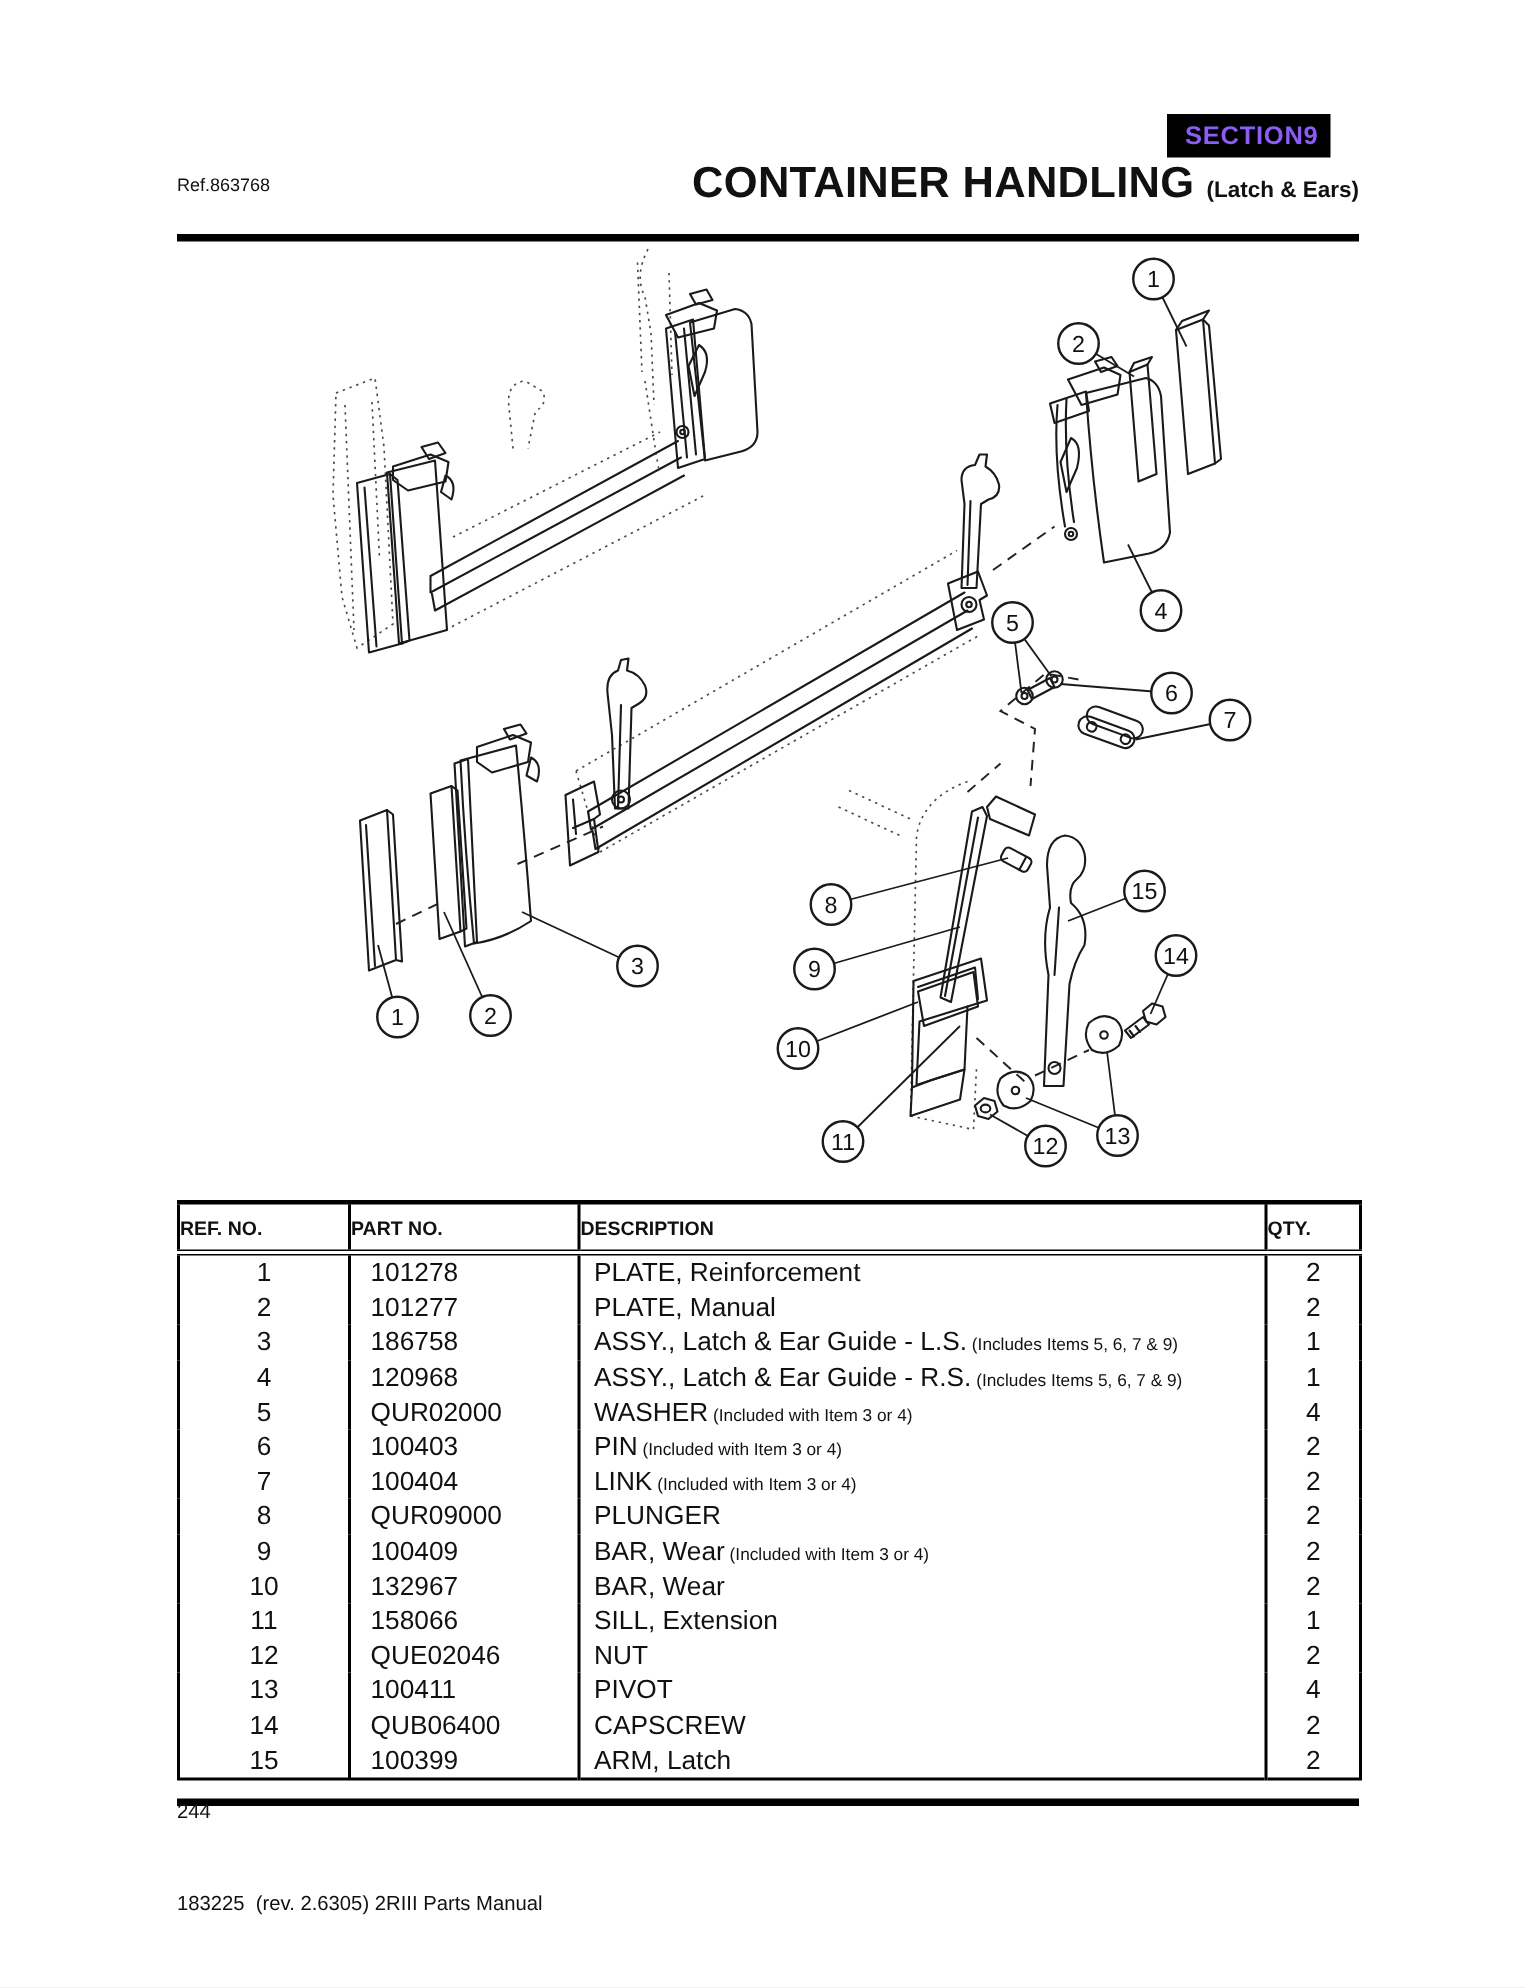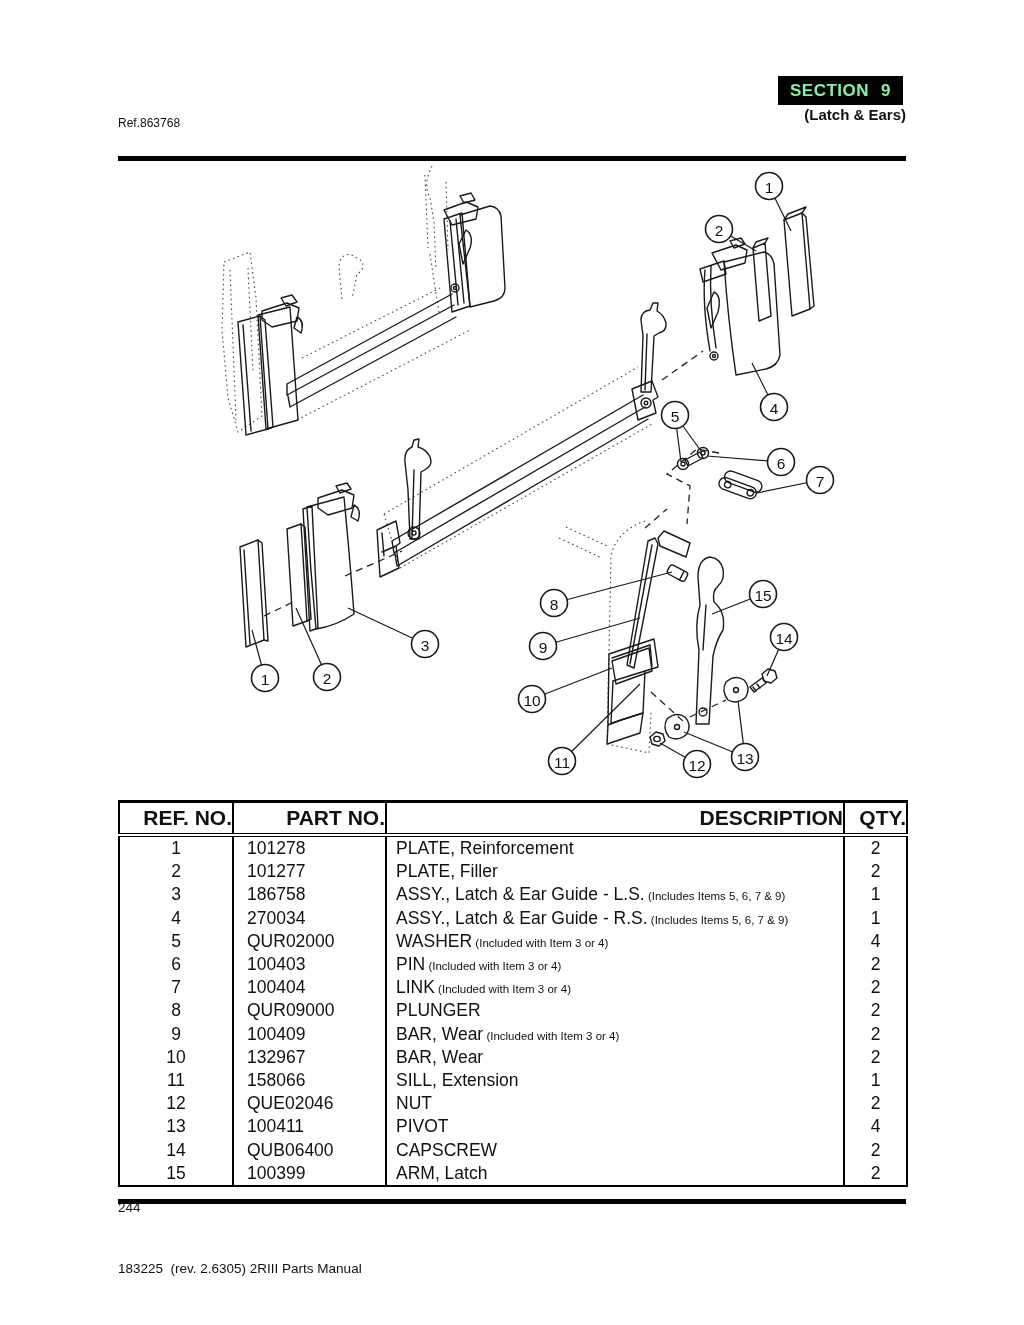--- a/index.html
+++ b/index.html
@@ -1,21 +1,21 @@
 <!DOCTYPE html>
 <html><head>
 <meta charset="utf-8">
 <style>
   html,body{margin:0;padding:0;background:#e8e8e8;}
   #page{position:relative;width:1024px;height:1325px;background:#ffffff;margin:0 auto;
         font-family:"Liberation Sans",sans-serif;color:#111;overflow:hidden;}
 
   
   #ref-label{position:absolute;left:118px;top:116px;font-size:12px;}
-  #section-box{position:absolute;left:778px;top:76px;width:125px;height:29px;background:#000;color:#86efac;
+  #section-box{position:absolute;left:778px;top:76px;width:109px;height:29px;background:#000;color:#8b5cf6;
                display:flex;align-items:center;justify-content:space-between;padding:0 12px;box-sizing:border-box;
                font-size:17px;font-weight:bold;letter-spacing:.5px;}
   #title-wrap{position:absolute;right:118px;top:106px;display:flex;align-items:baseline;gap:8px;}
   #page-title{font-size:29px;font-weight:bold;letter-spacing:.2px;}
   #page-subtitle{font-size:15px;font-weight:bold;}
   .rule{position:absolute;left:118px;width:788px;background:#000;}
   #rule-top{top:156px;height:5px;}
   #rule-bottom{top:1199px;height:4.5px;}
 
   
@@ -28,22 +28,22 @@
   #diagram .dash path{fill:none;stroke:#222;stroke-width:1.3;stroke-dasharray:7 5;}
   .leader{stroke:#1a1a1a;stroke-width:1.2;}
   .callout-circle{fill:#fff;stroke:#1a1a1a;stroke-width:1.6;}
   .callout-num{font-family:"Liberation Sans",sans-serif;font-size:15.5px;fill:#111;
                text-anchor:middle;dominant-baseline:central;}
 
   
   #table-wrap{position:absolute;left:118px;top:800px;width:788px;}
   table{width:100%;border-collapse:collapse;table-layout:fixed;}
   table{border:2.5px solid #000;border-top-width:3.5px;}
-  th{font-size:21px;font-weight:bold;height:30px;padding:0;border-left:2px solid #000;border-right:2px solid #000;
-     border-bottom:4px double #000;text-align:right;}
+  th{font-size:13px;font-weight:bold;height:30px;padding:0;border-left:2px solid #000;border-right:2px solid #000;
+     border-bottom:4px double #000;text-align:left;}
   td{font-size:17.5px;height:23.2px;padding:0;border-left:2px solid #000;border-right:2px solid #000;
      white-space:nowrap;overflow:hidden;}
   td.c-ref{text-align:center;}
   td.c-part{padding-left:13px;}
   td.c-desc{padding-left:9px;}
   td.c-qty{text-align:center;}
   .desc-note{font-size:11.5px;}
 
   
   #footer-doc{position:absolute;left:118px;top:1261px;font-size:13.5px;white-space:pre;}
@@ -55,20 +55,21 @@
 <div id="page">
 
   <span id="ref-label">Ref.863768</span>
 
   <div id="section-box">
     <span>SECTION</span>
     <span>9</span>
   </div>
 
   <div id="title-wrap">
+    <span id="page-title">CONTAINER HANDLING</span>
     <span id="page-subtitle">(Latch &amp; Ears)</span>
   </div>
 
   <div id="rule-top" class="rule"></div>
 
   <svg id="diagram" viewBox="0 0 1024 800">
     <defs>
       <pattern id="hatch" width="4.5" height="4.5" patternUnits="userSpaceOnUse" patternTransform="rotate(45)">
         <rect width="4.5" height="4.5" fill="#ffffff"></rect>
         <line x1="0" y1="0" x2="0" y2="4.5" stroke="#222" stroke-width="1.7"></line>
@@ -286,32 +287,32 @@
       <tbody>
           <tr>
             <td class="c-ref">1</td>
             <td class="c-part">101278</td>
             <td class="c-desc"><span class="desc-main">PLATE, Reinforcement</span></td>
             <td class="c-qty">2</td>
           </tr>
           <tr>
             <td class="c-ref">2</td>
             <td class="c-part">101277</td>
-            <td class="c-desc"><span class="desc-main">PLATE, Filler</span></td>
+            <td class="c-desc"><span class="desc-main">PLATE, Manual</span></td>
             <td class="c-qty">2</td>
           </tr>
           <tr>
             <td class="c-ref">3</td>
             <td class="c-part">186758</td>
             <td class="c-desc"><span class="desc-main">ASSY., Latch &amp; Ear Guide - L.S.</span><span class="desc-note"> (Includes Items 5, 6, 7 &amp; 9)</span></td>
             <td class="c-qty">1</td>
           </tr>
           <tr>
             <td class="c-ref">4</td>
-            <td class="c-part">270034</td>
+            <td class="c-part">120968</td>
             <td class="c-desc"><span class="desc-main">ASSY., Latch &amp; Ear Guide - R.S.</span><span class="desc-note"> (Includes Items 5, 6, 7 &amp; 9)</span></td>
             <td class="c-qty">1</td>
           </tr>
           <tr>
             <td class="c-ref">5</td>
             <td class="c-part">QUR02000</td>
             <td class="c-desc"><span class="desc-main">WASHER</span><span class="desc-note"> (Included with Item 3 or 4)</span></td>
             <td class="c-qty">4</td>
           </tr>
           <tr>

